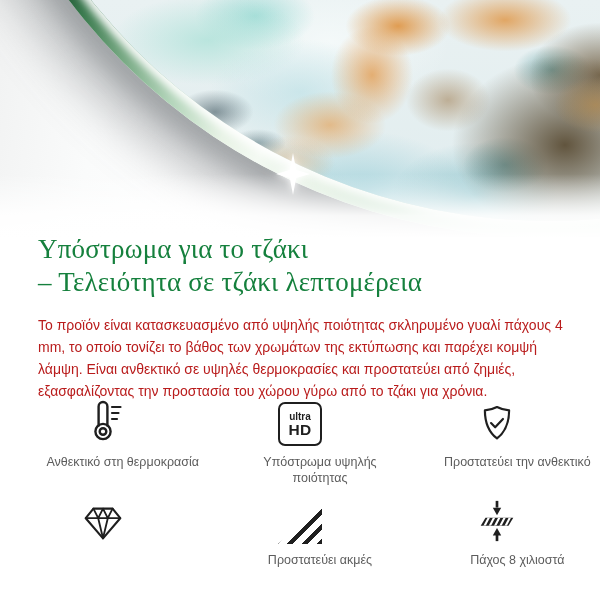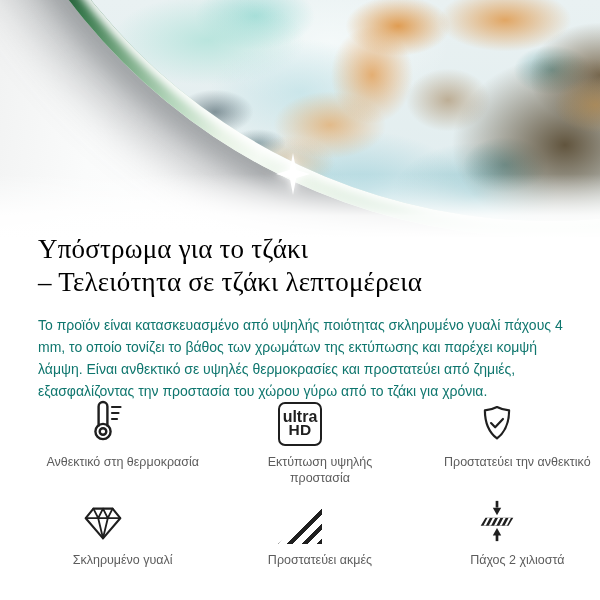--- a/index.html
+++ b/index.html
@@ -58,41 +58,41 @@
   }
   .photo-fade{
     position:absolute;left:0;bottom:0;width:100%;height:64px;z-index:6;
     background:linear-gradient(to bottom,rgba(255,255,255,0),rgba(255,255,255,.9) 65%,#ffffff);
   }
 
   
   .content{position:absolute;left:38px;top:233px;width:527px;}
   .title{
     font-family:"Liberation Serif","DejaVu Serif",serif;
-    font-size:27px;line-height:33px;color:#000000;font-weight:400;letter-spacing:.2px;
-  }
-  .desc{margin-top:15px;font-size:14px;line-height:22px;color:#0f766e;}
+    font-size:27px;line-height:33px;color:#15803d;font-weight:400;letter-spacing:.2px;
+  }
+  .desc{margin-top:15px;font-size:14px;line-height:22px;color:#b91c1c;}
 
   
   .features{
     position:absolute;left:4px;top:398px;width:592px;
     display:grid;grid-template-columns:repeat(3,1fr);row-gap:10px;
   }
   .feature{display:flex;flex-direction:column;align-items:center;text-align:center;}
   .f-icon{height:48px;display:flex;align-items:flex-end;justify-content:center;}
   .f-label{margin-top:8px;font-size:12.5px;line-height:16px;color:#5c5c5c;margin-left:40px;}
 
   .icon-stroke{stroke:#1f1f1f;fill:none;stroke-linecap:round;stroke-linejoin:round;}
 
   .uhd-box{
     width:40px;height:40px;border:2.5px solid #1f1f1f;border-radius:7px;
     display:flex;flex-direction:column;align-items:center;justify-content:center;
     color:#1f1f1f;background:#fff;
   }
-  .uhd-top{font-size:16px;line-height:11px;font-weight:700;text-align:center;}
+  .uhd-top{font-size:10px;line-height:11px;font-weight:700;text-align:center;}
   .uhd-bottom{font-size:15.5px;line-height:15px;font-weight:800;letter-spacing:.3px;}
 
   .stripes{
     width:44px;height:36px;
     background:repeating-linear-gradient(135deg,#1f1f1f 0 4.5px,transparent 4.5px 10.5px);
     -webkit-clip-path:polygon(0 100%,100% 0,100% 100%);
             clip-path:polygon(0 100%,100% 0,100% 100%);
   }
 </style>
 </head>
@@ -134,41 +134,40 @@
     <div class="f-label">Ανθεκτικό στη θερμοκρασία</div>
   </div>
 
   <div class="feature">
     <div class="f-icon">
       <div class="uhd-box">
         <div class="uhd-top">ultra</div>
         <div class="uhd-bottom">HD</div>
       </div>
     </div>
-    <div class="f-label">Εκτύπωση υψηλής προστασία</div>
+    <div class="f-label">Υπόστρωμα υψηλής ποιότητας</div>
   </div>
 
   <div class="feature">
     <div class="f-icon">
       <svg width="44" height="44" viewBox="0 0 48 48">
         <path class="icon-stroke" stroke-width="2.4" d="M24,5.5 C20,7.6 15.2,8.8 10.8,9.2 C10.8,21 14,32 24,39.8 C34,32 37.2,21 37.2,9.2 C32.8,8.8 28,7.6 24,5.5 Z"></path>
         <path class="icon-stroke" stroke-width="2.4" d="M17.5,23 L22,27.5 L30.5,18.5"></path>
       </svg>
     </div>
     <div class="f-label">Προστατεύει την ανθεκτικό</div>
   </div>
 
   <div class="feature">
     <div class="f-icon">
       <svg width="46" height="42" viewBox="0 0 48 42">
         <path class="icon-stroke" stroke-width="2.2" d="M14,6 H34 L42,16 L24,37 L6,16 Z"></path>
         <path class="icon-stroke" stroke-width="1.9" d="M6,16 H42 M14,6 L19,16 L24,6 L29,16 L34,6 M19,16 L24,37 L29,16"></path>
       </svg>
     </div>
-    <div class="f-label">Σκληρυμένο γυαλί</div>
   </div>
 
   <div class="feature">
     <div class="f-icon">
       <div class="stripes"></div>
     </div>
     <div class="f-label">Προστατεύει ακμές</div>
   </div>
 
   <div class="feature">
@@ -186,16 +185,16 @@
           <line x1="21" y1="31" x2="27.5" y2="18.5"></line>
           <line x1="26.5" y1="31" x2="33" y2="18.5"></line>
           <line x1="32" y1="31" x2="38.5" y2="18.5"></line>
         </g>
         <line x1="24" y1="3" x2="24" y2="10" stroke="#1f1f1f" stroke-width="2.8"></line>
         <polygon points="24,18 19.6,10.2 28.4,10.2" fill="#1f1f1f"></polygon>
         <line x1="24" y1="45" x2="24" y2="38" stroke="#1f1f1f" stroke-width="2.8"></line>
         <polygon points="24,31.2 19.6,39 28.4,39" fill="#1f1f1f"></polygon>
       </svg>
     </div>
-    <div class="f-label">Πάχος 2 χιλιοστά</div>
+    <div class="f-label">Πάχος 8 χιλιοστά</div>
   </div>
 
 </div>
 
 </body></html>

